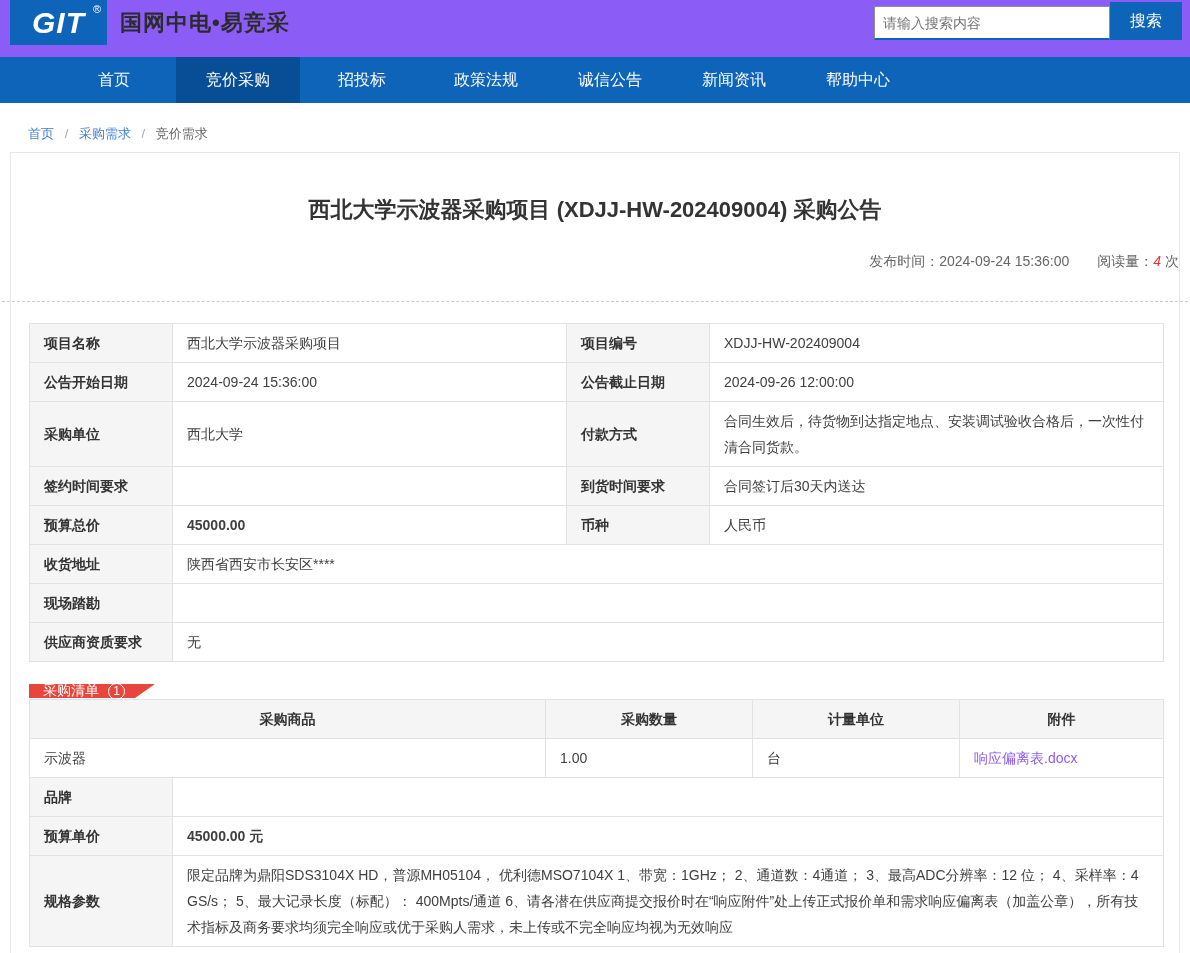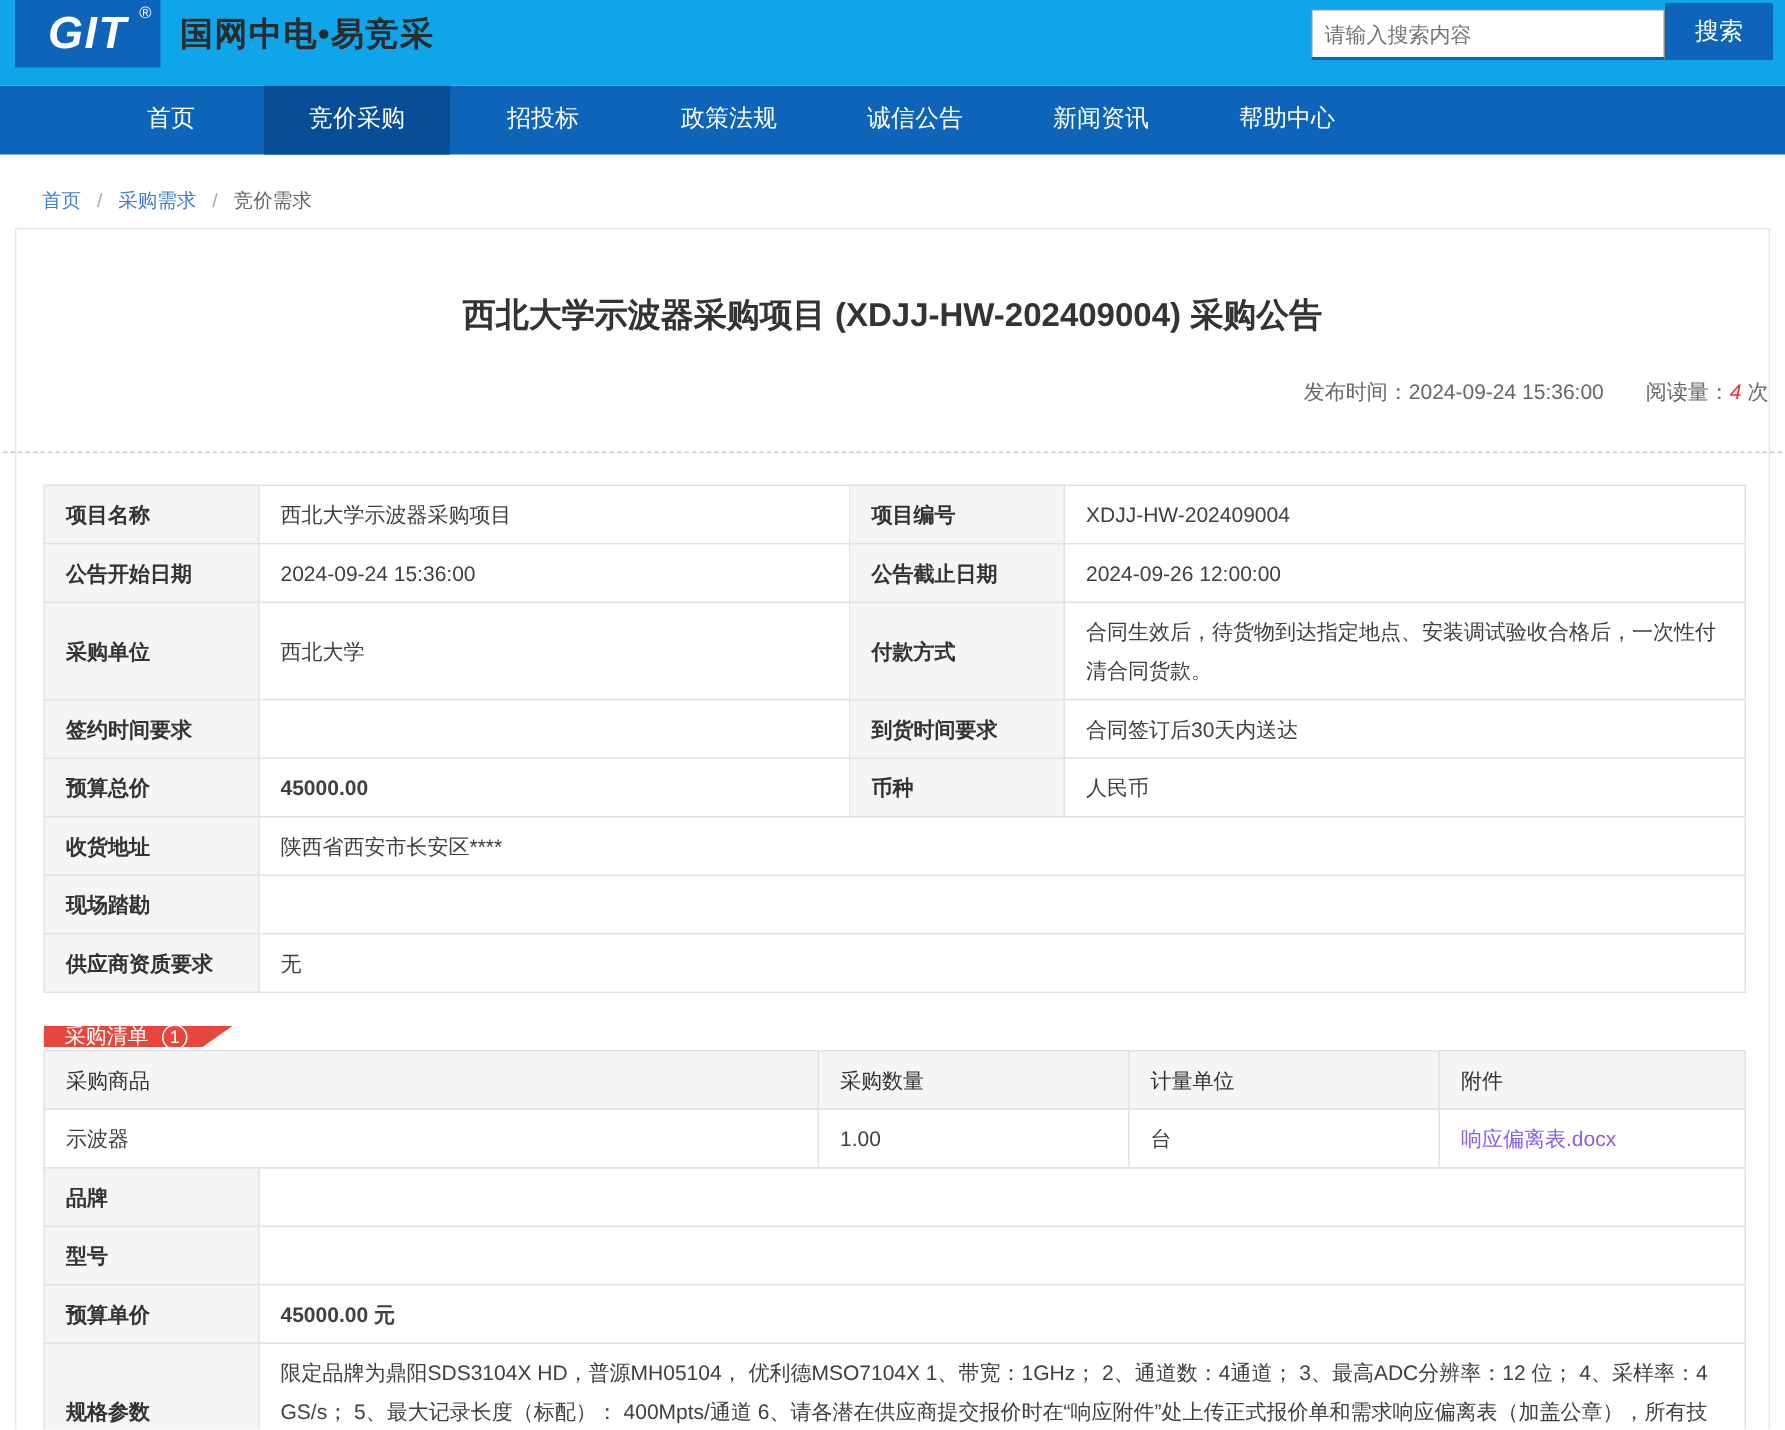--- a/index.html
+++ b/index.html
@@ -1,20 +1,20 @@
 <!DOCTYPE html>
 <html><head>
 <meta charset="utf-8">
 <style>
   * { margin:0; padding:0; box-sizing:border-box; }
   html,body { width:1190px; height:953px; overflow:hidden; background:#fff;
     font-family:"Liberation Sans","DejaVu Sans",sans-serif; color:#333; }
 
   
-  .topbar { position:relative; height:57px; background:#0ea5e9; }
+  .topbar { position:relative; height:57px; background:#8b5cf6; }
   .logo-wrap { position:absolute; left:10px; top:0; display:flex; align-items:center; cursor:pointer; }
   .logo-box { width:97px; height:45px; background:#0d64b8; color:#fff; display:flex;
     align-items:center; justify-content:center; font-weight:bold; font-style:italic;
     font-size:30px; letter-spacing:1px; position:relative; }
   .logo-reg { font-size:11px; font-style:normal; position:absolute; top:3px; right:5px; font-weight:normal; }
   .site-name { margin-left:13px; font-size:22px; font-weight:bold; color:#2b2b2b; letter-spacing:1px; }
   .search-wrap { position:absolute; right:8px; top:2px; display:flex; align-items:flex-end; }
   .search-input { width:236px; height:34px; border:1px solid #8f8f8f; border-bottom:2px solid #0d64b8;
     font-size:14px; padding:0 8px; color:#333; outline:none; }
   .search-input::placeholder { color:#757575; }
@@ -51,21 +51,21 @@
   .red-bold { color:#e53333; font-weight:bold; }
 
   
   .ribbon { margin:22px 18px 0; display:inline-flex; align-items:center; height:14px;
     background:#e8463c; color:#fff; font-size:14px; padding:0 30px 0 14px;
     clip-path:polygon(0 0,100% 0,calc(100% - 20px) 100%,0 100%); }
   .ribbon-count { display:inline-flex; align-items:center; justify-content:center;
     width:17px; height:17px; border:1px solid #fff; border-radius:50%; font-size:12px;
     margin-left:9px; line-height:1; }
 
-  .items-table th { background:#f5f5f5; font-weight:normal; height:34px; color:#333; }
+  .items-table th { background:#f5f5f5; font-weight:bold; height:34px; color:#333;text-align:center; }
   .items-table td { height:36px; color:#404040; }
   .attach-link { color:#8b5cf6; text-decoration:none; cursor:pointer; }
   .detail-table { margin-top:-1px; }
 </style>
 </head>
 <body>
 
 <div class="topbar">
   <div class="logo-wrap">
     <div class="logo-box">
@@ -197,24 +197,20 @@
     <colgroup>
         <col style="width:143px">
         <col style="width:991px">
       </colgroup>
     <tbody>
         <tr>
       <td class="lbl h35">品牌</td>
       <td class="val"></td>
     </tr>
     <tr>
-      <td class="lbl h35">型号</td>
-      <td class="val"></td>
-    </tr>
-    <tr>
       <td class="lbl h35">预算单价</td>
       <td class="val red-bold">45000.00 元</td>
     </tr>
     <tr>
       <td class="lbl">规格参数</td>
       <td class="val">限定品牌为鼎阳SDS3104X HD，普源MH05104， 优利德MSO7104X 1、带宽：1GHz； 2、通道数：4通道； 3、最高ADC分辨率：12 位； 4、采样率：4 GS/s； 5、最大记录长度（标配）： 400Mpts/通道 6、请各潜在供应商提交报价时在“响应附件”处上传正式报价单和需求响应偏离表（加盖公章），所有技术指标及商务要求均须完全响应或优于采购人需求，未上传或不完全响应均视为无效响应</td>
     </tr>
 
   </tbody>
     </table>

